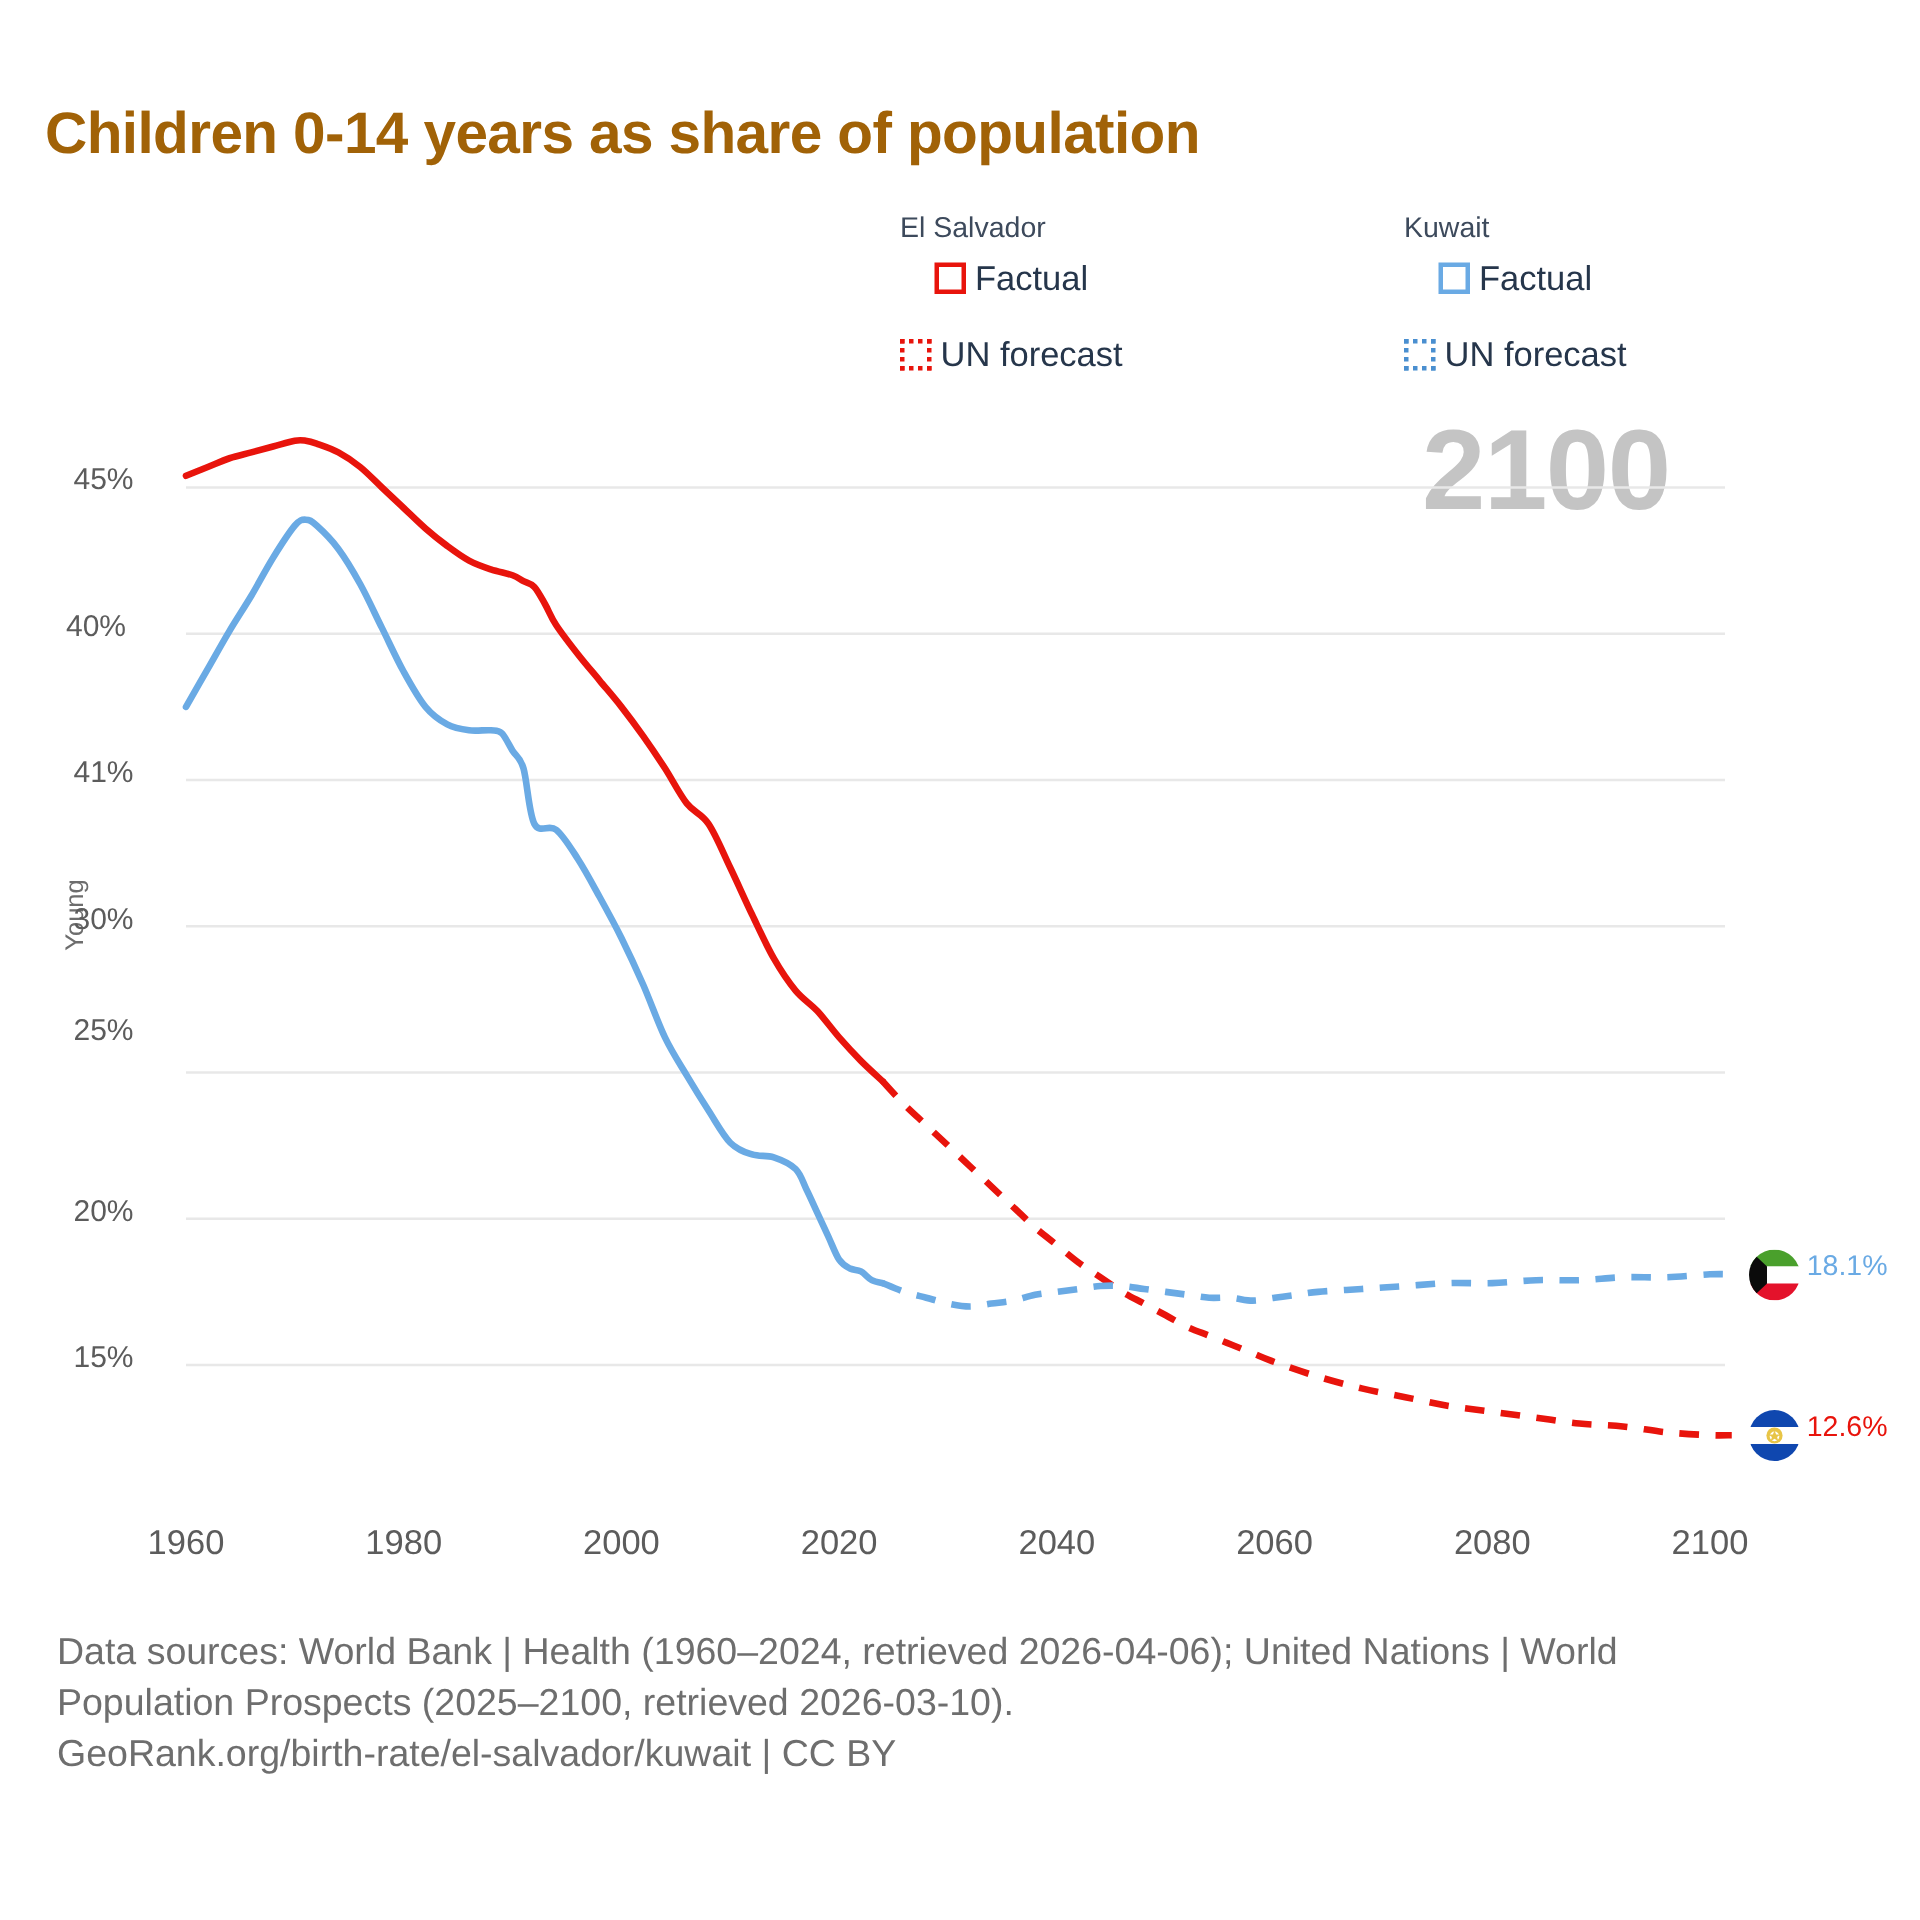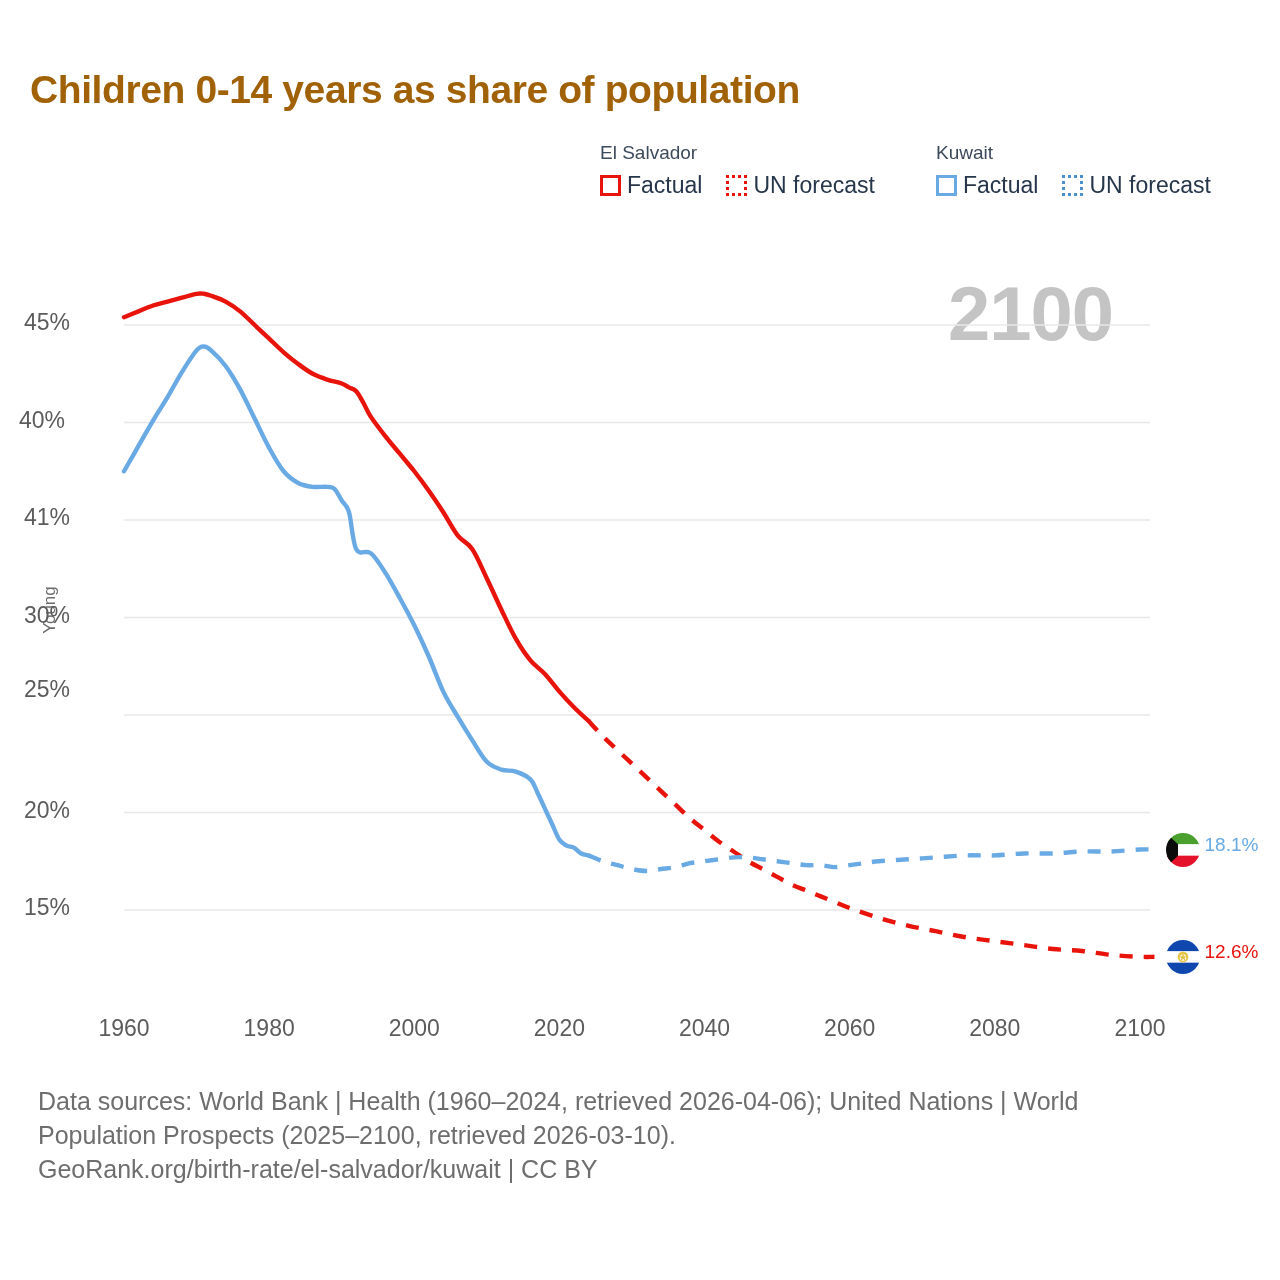--- a/index.html
+++ b/index.html
@@ -47,21 +47,21 @@
   .legend-group.g0 { left: 0px; }
   .legend-group.g1 { left: 336px; }
   .legend-country {
     font-size: 19px;
     color: #3d4a5c;
     white-space: nowrap;
     margin-bottom: 8px;
   }
   .legend-items {
     display: flex;
-    flex-direction: row;
+    flex-direction: column;
     align-items: center;
     gap: 24px;
   }
   .legend-item {
     display: flex;
     flex-direction: row;
     align-items: center;
     gap: 6px;
     white-space: nowrap;
   }
@@ -105,22 +105,22 @@
     width: 120px;
     text-align: center;
     transform: rotate(-90deg);
     transform-origin: 50% 50%;
     font-size: 17px;
     color: #6d6d6d;
   }
   .y-tick-label {
     position: absolute;
     width: 90px;
-    text-align: left;
-    font-size: 23px;
+    text-align: center;
+    font-size: 20px;
     color: #5c5c5c;
   }
   .x-tick-label {
     position: absolute;
     width: 120px;
     text-align: center;
     font-size: 23px;
     color: #5c5c5c;
   }
   .end-label {

